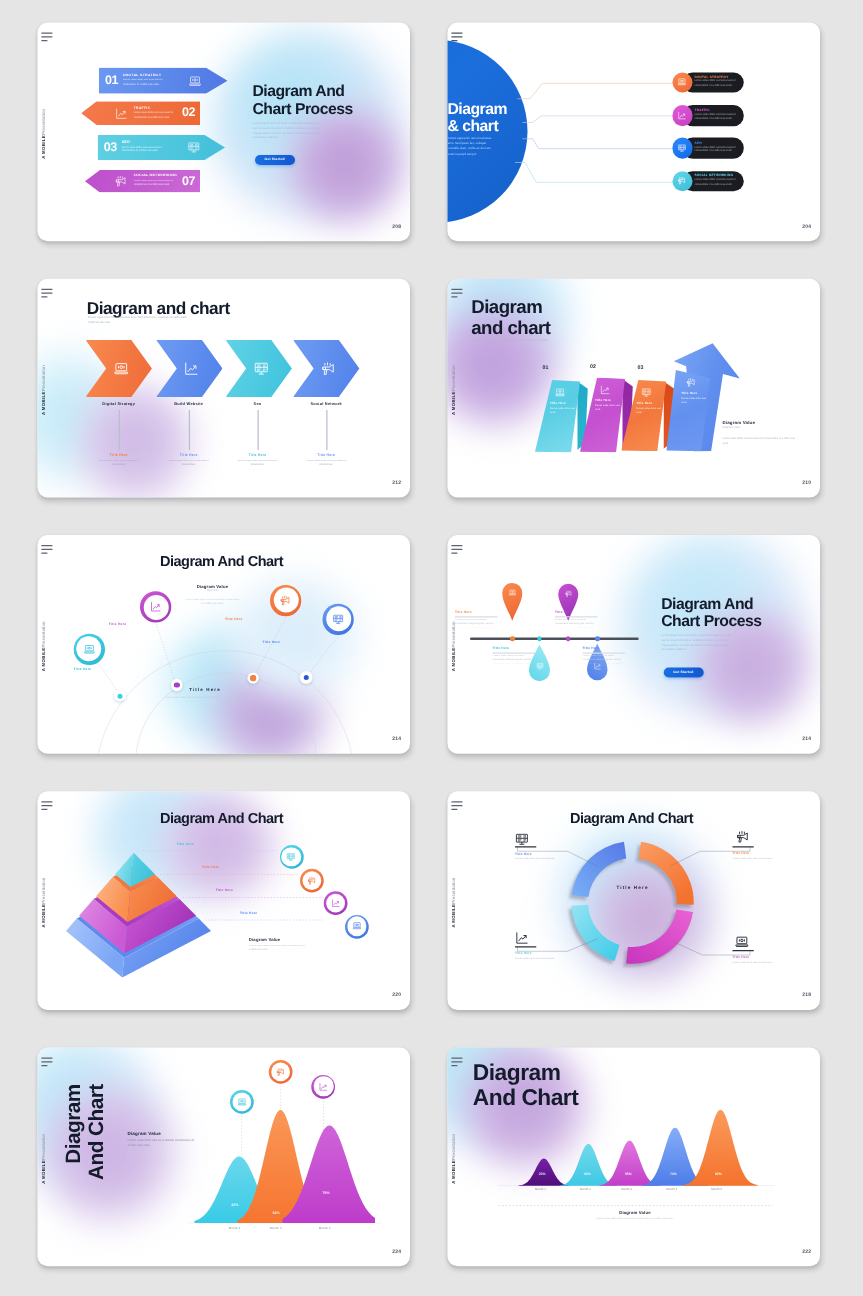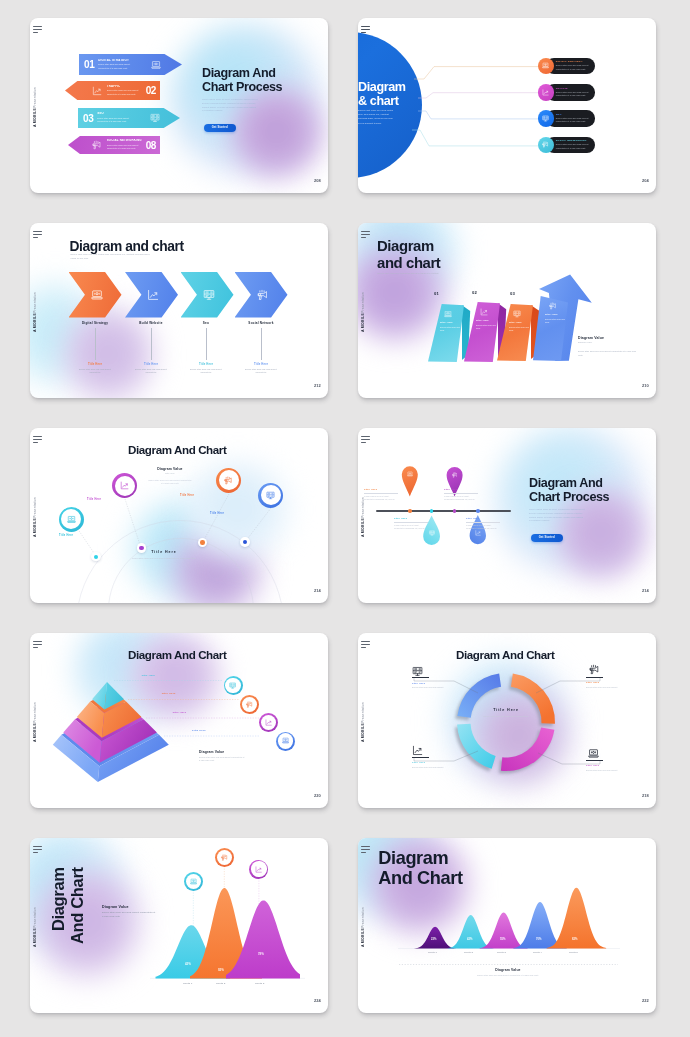--- a/index.html
+++ b/index.html
@@ -292,21 +292,21 @@
               <path d="M2.6 9.2h10.6l6-4v12.2l-6-4H2.6z"></path>
               <path d="M2.6 9.2v4.2h4.2V9.2"></path>
               <path d="M6.2 13.4 4.6 21h3.2l1.1-7.6"></path>
               <path d="M5.8 3.6v2.6M10 2.6v3.4M14.2 3.6v2.6" stroke-linecap="round"></path>
             </svg>
           </span>
       <span class="s1-txt">
         <b>SOCIAL NETWORKING</b>
         <em>Donec sitae dolor sed urna laoreet consectetur et a odio cras vesti.</em>
       </span>
-      <span class="s1-num">08</span>
+      <span class="s1-num">07</span>
     </div>
   </div>
 
   <h1 class="big s1-title">Diagram And Chart Process</h1>
   <p class="bodytxt s1-lines">Lorem ipsum dolor sit amet, consectetur adipiscing elit, sed do eiusmod tempor incididunt ut labore et dolore magna aliqua. Ut enim ad minim veniam quis nostrud exercitation ullamco.</p>
   <div class="cta">Get Started</div>
   <div class="pnum">208</div>
 </div>
 
 <div class="slide c2 r1">

